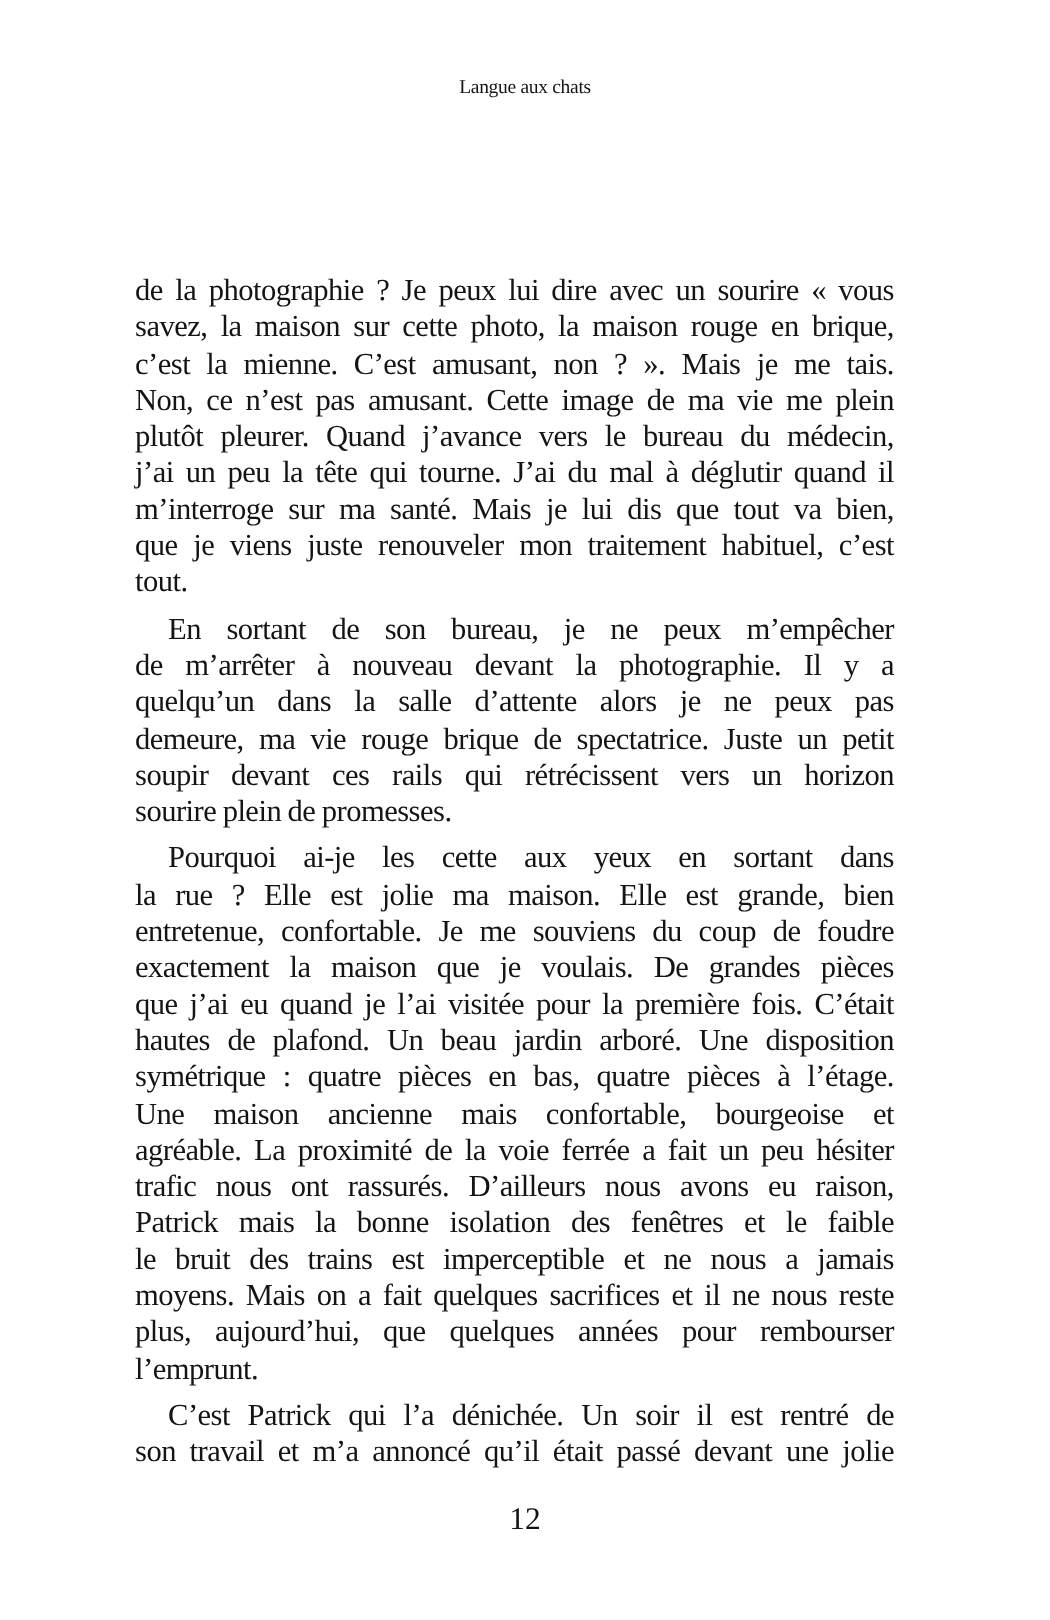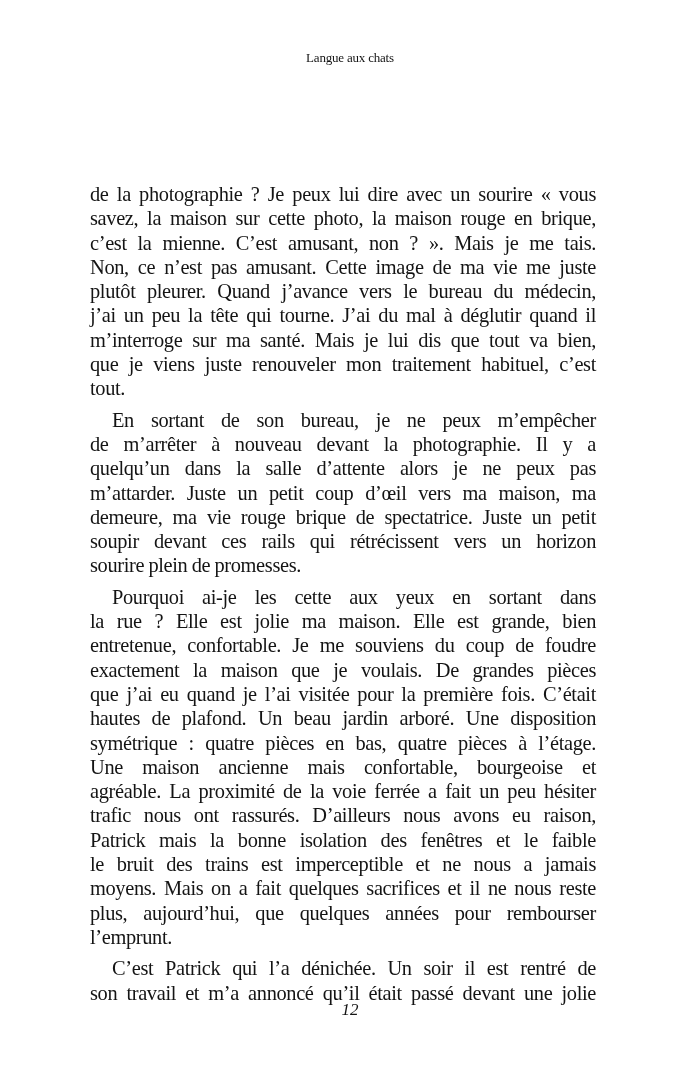--- a/index.html
+++ b/index.html
@@ -50,50 +50,48 @@
     }
     .line.indent {
       text-indent: 22px;
     }
     .folio {
       position: absolute;
       top: 1000px;
       left: 0;
       width: 700px;
       text-align: center;
-      font-size: 17px;
-      font-style: italic;
+      font-size: 21px;
     }
   </style>
 </head>
 <body>
 
 <div>
 
   <div class="running-header">Langue aux chats</div>
 
   <div class="text-block">
 
     <p class="paragraph">
       <span class="line">de la photographie ? Je peux lui dire avec un sourire « vous</span>
       <span class="line">savez, la maison sur cette photo, la maison rouge en brique,</span>
       <span class="line">c’est la mienne. C’est amusant, non ? ». Mais je me tais.</span>
-      <span class="line">Non, ce n’est pas amusant. Cette image de ma vie me juste</span>
+      <span class="line">Non, ce n’est pas amusant. Cette image de ma vie me plein</span>
       <span class="line">plutôt pleurer. Quand j’avance vers le bureau du médecin,</span>
       <span class="line">j’ai un peu la tête qui tourne. J’ai du mal à déglutir quand il</span>
       <span class="line">m’interroge sur ma santé. Mais je lui dis que tout va bien,</span>
       <span class="line">que je viens juste renouveler mon traitement habituel, c’est</span>
       <span class="line last">tout.</span>
     </p>
 
     <p class="paragraph">
       <span class="line indent">En sortant de son bureau, je ne peux m’empêcher</span>
       <span class="line">de m’arrêter à nouveau devant la photographie. Il y a</span>
       <span class="line">quelqu’un dans la salle d’attente alors je ne peux pas</span>
-      <span class="line">m’attarder. Juste un petit coup d’œil vers ma maison, ma</span>
       <span class="line">demeure, ma vie rouge brique de spectatrice. Juste un petit</span>
       <span class="line">soupir devant ces rails qui rétrécissent vers un horizon</span>
       <span class="line last">sourire plein de promesses.</span>
     </p>
 
     <p class="paragraph">
       <span class="line indent">Pourquoi ai-je les cette aux yeux en sortant dans</span>
       <span class="line">la rue ? Elle est jolie ma maison. Elle est grande, bien</span>
       <span class="line">entretenue, confortable. Je me souviens du coup de foudre</span>
       <span class="line">exactement la maison que je voulais. De grandes pièces</span>

